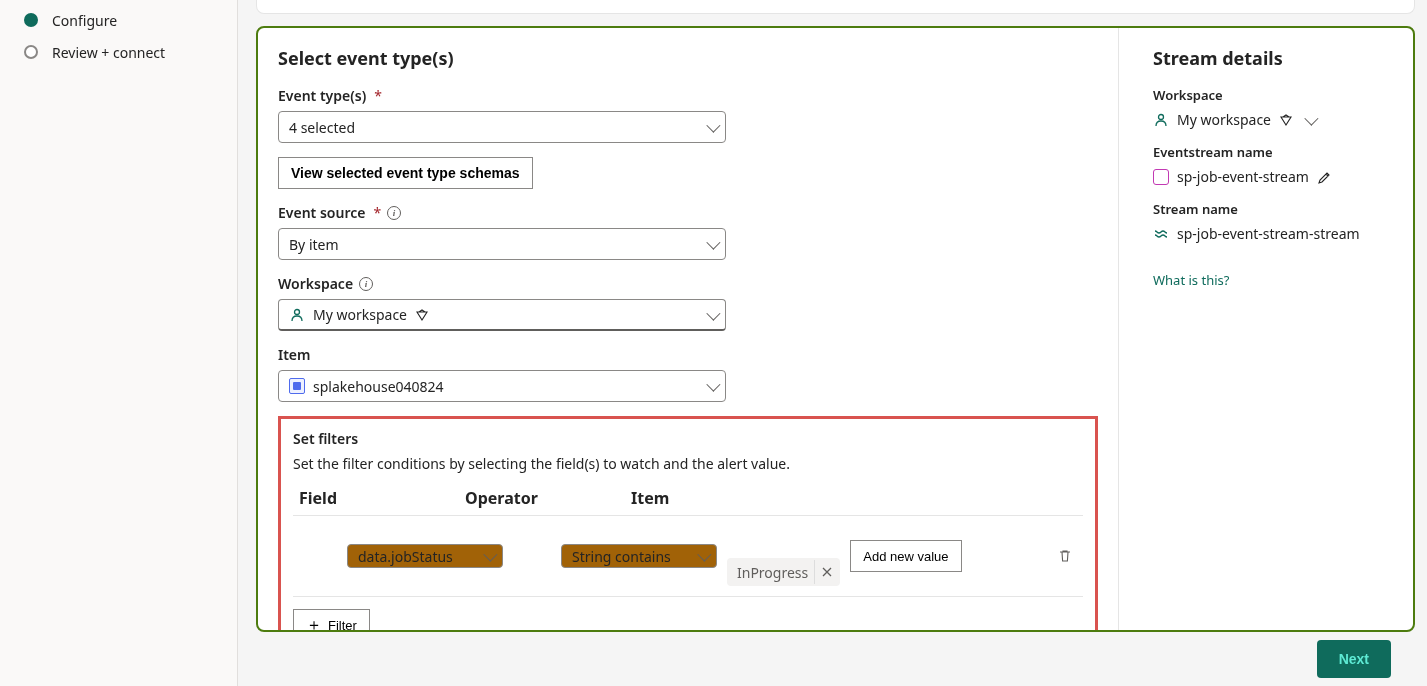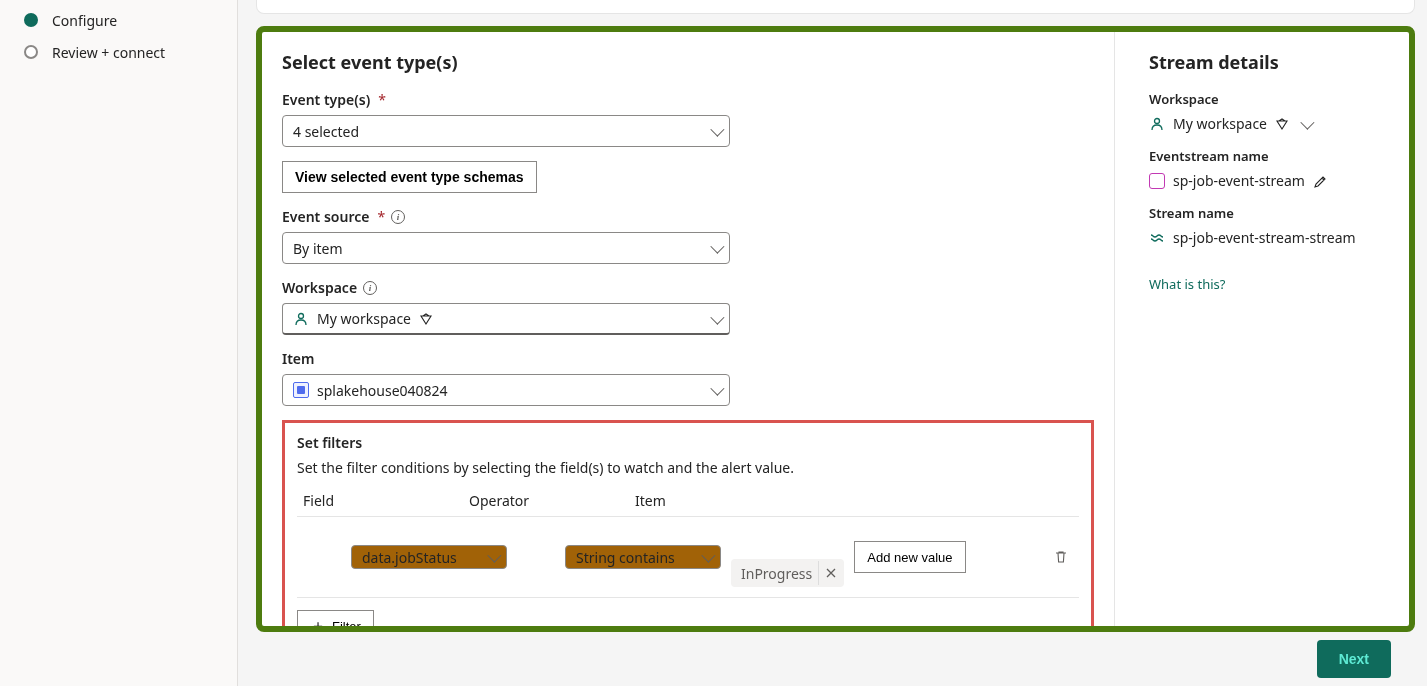--- a/index.html
+++ b/index.html
@@ -56,21 +56,21 @@
     background: #fff;
     border: 1px solid #e5e5e5;
     border-top: none;
     border-radius: 0 0 8px 8px;
     margin-bottom: 12px;
   }
   .panel {
     flex: 1;
     display: flex;
     background: #fff;
-    border: 6px solid #4d7c0f;
+    border: 2px solid #4d7c0f;
     border-radius: 8px;
     overflow: hidden;
     gap: 14px;
   }
   .panel-left {
     flex: 1;
     padding: 18px 20px 18px 20px;
     border-right: 1px solid #e5e5e5;
     overflow-y: auto;
   }
@@ -193,22 +193,22 @@
     margin: 0 0 6px 0;
     font-size: 14px;
     font-weight: 600;
   }
   .filters-desc {
     font-size: 14px;
     margin: 0 0 14px 0;
   }
   .filter-header {
     display: flex;
-    font-size: 14px;
-    font-weight: 400;
+    font-size: 16px;
+    font-weight: 700;
     color: #242424;
     margin-bottom: 6px;
     padding-left: 6px;
   }
   .filter-col-field { width: 166px; }
   .filter-col-op { width: 166px; }
   .filter-col-val { flex: 1; }
   .filter-row {
     display: flex;
     align-items: center;

